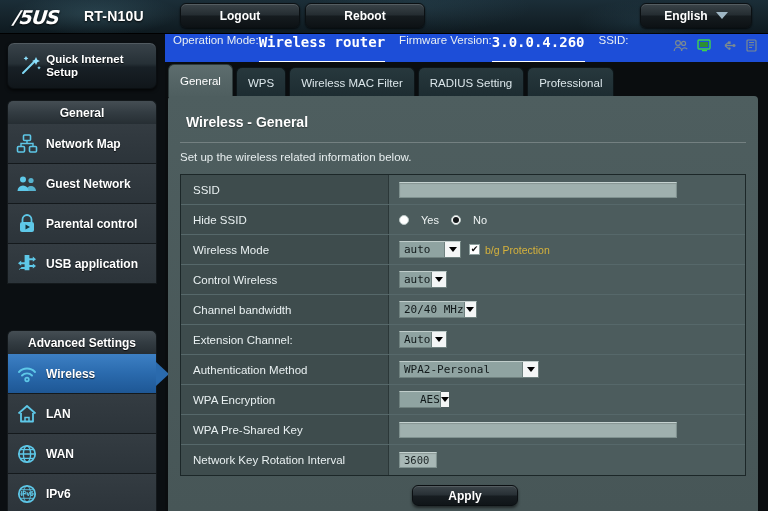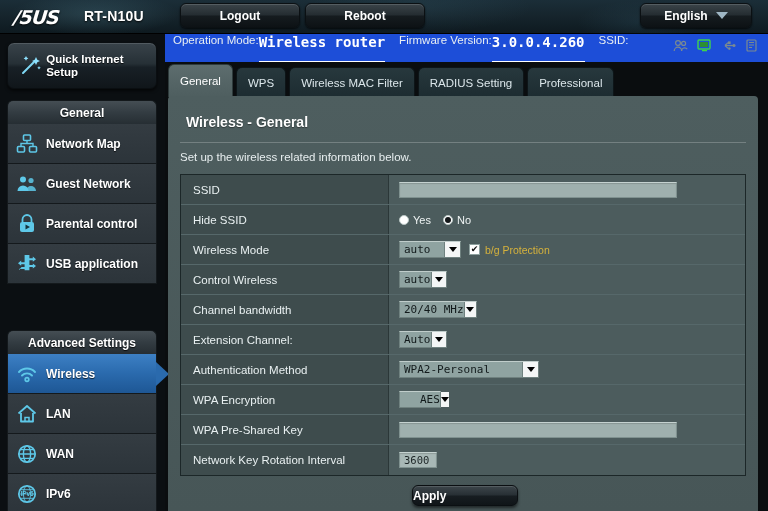--- a/index.html
+++ b/index.html
@@ -260,21 +260,21 @@
     border-top: 5px solid #000;
   }
   .sel-w-auto  { width: 62px; }
   .sel-w-auto2 { width: 48px; }
   .sel-w-bw    { width: 78px; }
   .sel-w-ext   { width: 48px; }
   .sel-w-auth  { width: 140px; }
   .sel-w-enc   { width: 42px; padding-left: 20px; }
 
   .radio-group { display: flex; align-items: center; gap: 12px; }
-  .radio-opt { display: flex; align-items: center; gap: 4px; cursor: pointer; }
+  .radio-opt { display: flex; align-items: center; gap: 12px; cursor: pointer; }
   .radio {
     width: 10px; height: 10px; border-radius: 50%;
     background: #ffffff;
     border: 1px solid #b9c6c4;
     display: flex; align-items: center; justify-content: center;
   }
   .radio.checked::after {
     content: "";
     width: 6px; height: 6px; border-radius: 50%;
     background: #14181a;
@@ -293,21 +293,21 @@
   .check-label { color: #d6b23c; font-size: 10.5px; }
 
   .apply-btn {
     position: absolute; left: 244px; top: 389px;
     width: 106px; height: 21px;
     border-radius: 6px;
     background: linear-gradient(180deg,#3d464b 0%, #272f34 48%, #171d21 52%, #101518 100%);
     border: 1px solid #0b0f12;
     box-shadow: inset 0 1px 0 rgba(255,255,255,0.13), 0 2px 3px rgba(0,0,0,0.55);
     color: #fff; font-size: 12px; font-weight: 700;
-    display: flex; align-items: center; 
+    display: flex; align-items: center; justify-content: center;
     cursor: pointer;
   }
 
   
   .watermark {
     position: absolute; left: 196px; top: 222px;
     font-family: "Liberation Sans", sans-serif;
     font-size: 58px; font-weight: 400;
     color: rgba(226,236,238,0.30);
     letter-spacing: -1px;

